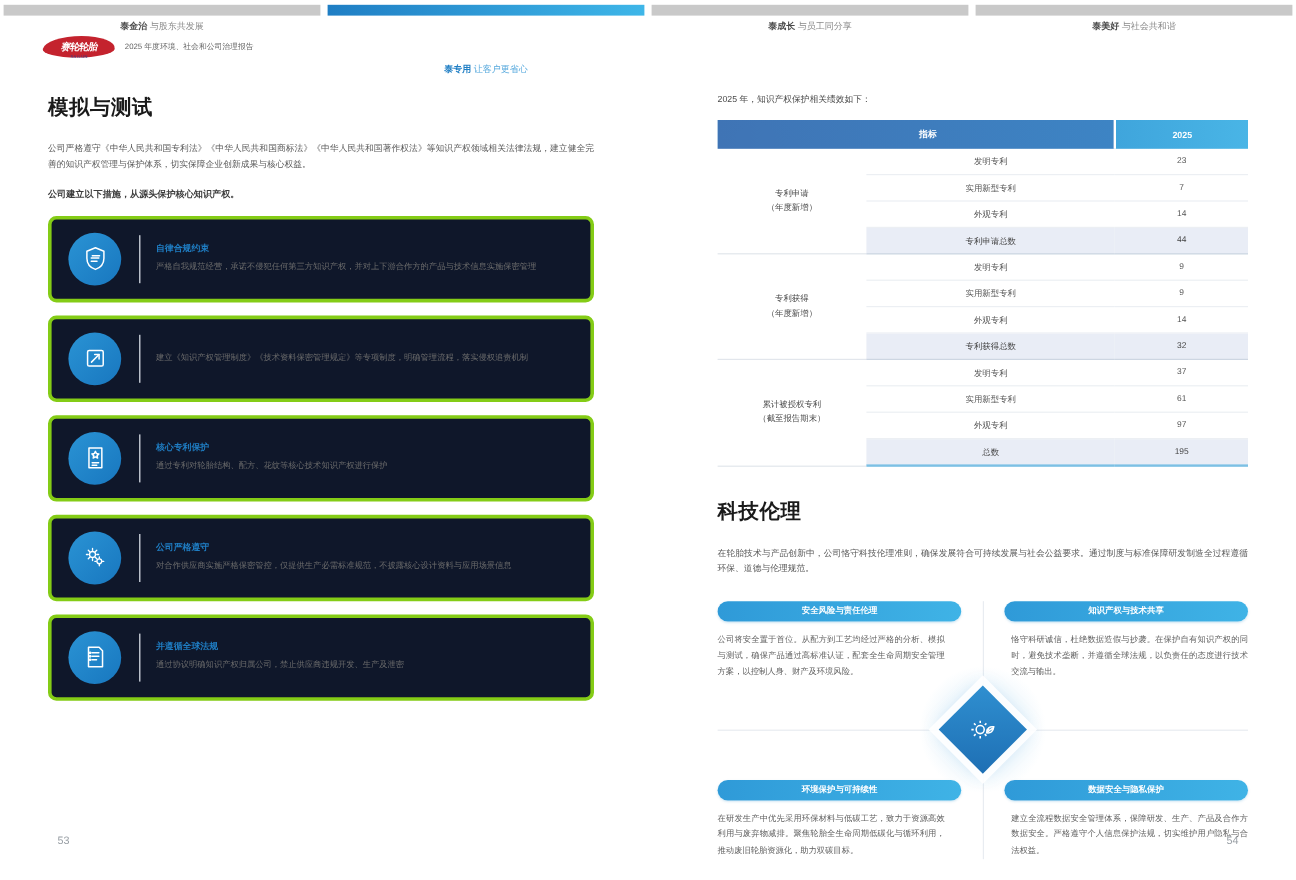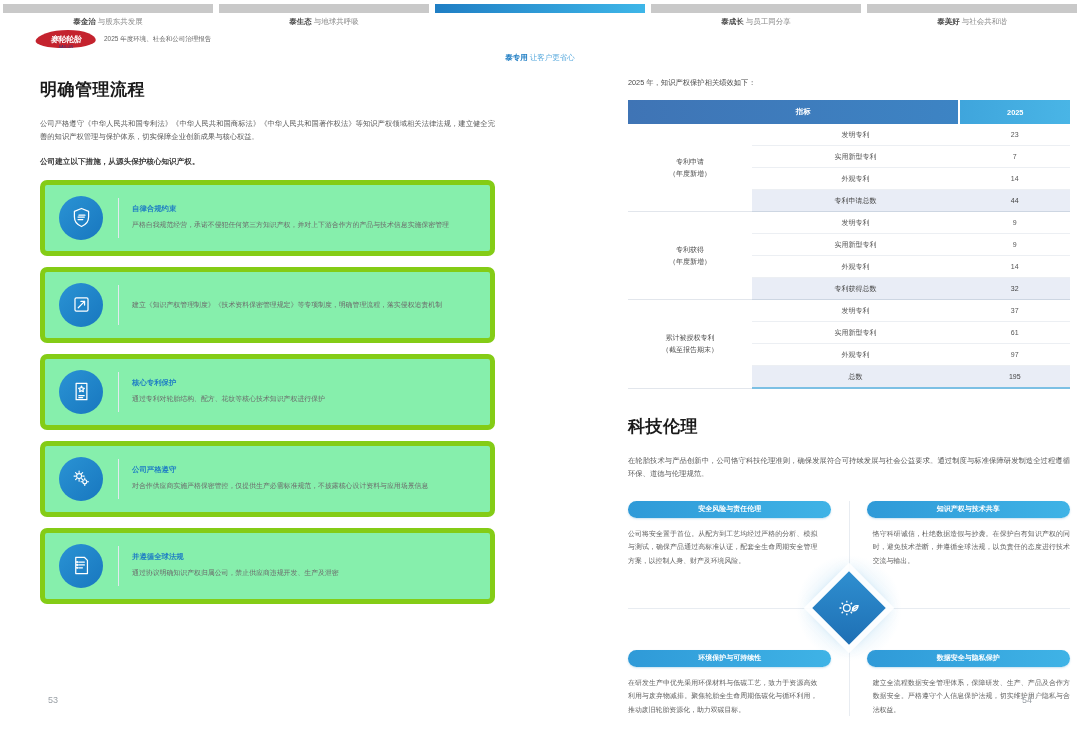--- a/index.html
+++ b/index.html
@@ -43,37 +43,37 @@
     letter-spacing:-0.5px; transform:skewX(-10deg);
   }
   .logo-en {
     position:absolute; bottom:-1px; left:50%; transform:translateX(-50%);
     z-index:2; color:#1f3f8f; font-size:3.4px; letter-spacing:0.4px;
   }
   .logo-sub { font-size:6.5px; color:#666; white-space:nowrap; }
 
   
   .col-left  { position:absolute; left:40px;  top:78px; width:455px; }
-  .col-right { position:absolute; left:628px; top:78px; width:442px; }
+  .col-right { position:absolute; left:598px; top:78px; width:442px; }
 
   h1.sec-title {
     font-size:17px; font-weight:bold; color:#1a1a1a; letter-spacing:0.5px;
     margin-bottom:16px;
   }
   p.body {
     font-size:7.3px; line-height:1.85; color:#595959; text-align:justify;
   }
   p.lead-bold {
     font-size:7.6px; font-weight:bold; color:#3c3c3c; margin-top:13px;
   }
 
   
   .cards { margin-top:13px; display:flex; flex-direction:column; gap:11px; }
   .card {
-    border:5px solid #84cc16; border-radius:7px; background:#86efac;
+    border:3px solid #84cc16; border-radius:7px; background:#0f172a;
     display:flex; align-items:center; padding:11px 14px; min-height:62px;
   }
   .card-icon {
     width:44px; height:44px; border-radius:50%;
     background:linear-gradient(135deg,#2a93d4,#1877bf);
     display:flex; align-items:center; justify-content:center; flex:0 0 44px;
   }
   .card-icon svg { width:23px; height:23px; }
   .card-divider { width:1px; align-self:stretch; background:#e3e9f0; margin:2px 13px 2px 15px; }
   .card-text { flex:1; }
@@ -148,24 +148,20 @@
 </head>
 <body>
 
 <div class="page">
 
   <div class="topnav" id="topnav">
       <div class="navtab">
         <div class="bar"></div>
         <div class="navlabel"><b>泰金治</b> 与股东共发展</div>
       </div>
-      <div class="navtab">
-        <div class="bar"></div>
-        <div class="navlabel"><b>泰生态</b> 与地球共呼吸</div>
-      </div>
       <div class="navtab active">
         <div class="bar"></div>
         <div class="navlabel"><b>泰专用</b> 让客户更省心</div>
       </div>
       <div class="navtab">
         <div class="bar"></div>
         <div class="navlabel"><b>泰成长</b> 与员工同分享</div>
       </div>
       <div class="navtab">
         <div class="bar"></div>
@@ -176,21 +172,21 @@
   <div class="logostrip">
     <div class="logo-mark">
       <div class="logo-sw"></div>
       <span class="logo-cn">赛轮轮胎</span>
       <span class="logo-en">SAILUN</span>
     </div>
     <span class="logo-sub">2025 年度环境、社会和公司治理报告</span>
   </div>
 
   <div class="col-left">
-    <h1 class="sec-title">明确管理流程</h1>
+    <h1 class="sec-title">模拟与测试</h1>
     <p class="body">公司严格遵守《中华人民共和国专利法》《中华人民共和国商标法》《中华人民共和国著作权法》等知识产权领域相关法律法规，建立健全完善的知识产权管理与保护体系，切实保障企业创新成果与核心权益。</p>
     <p class="lead-bold">公司建立以下措施，从源头保护核心知识产权。</p>
     <div class="cards" id="cards">
         <div class="card">
           <div class="card-icon">
             <svg viewBox="0 0 24 24" fill="none" stroke="#fff" stroke-width="1.3" stroke-linecap="round" stroke-linejoin="round">
               <path d="M12 2.6 4.6 5.6v6c0 5 3.1 8.2 7.4 9.8 4.3-1.6 7.4-4.8 7.4-9.8v-6z"></path>
               <path d="M8.4 11.5h6.6M8.4 14.2h5"></path>
               <path d="M15.6 9.6 9.3 9.6"></path>
             </svg>

